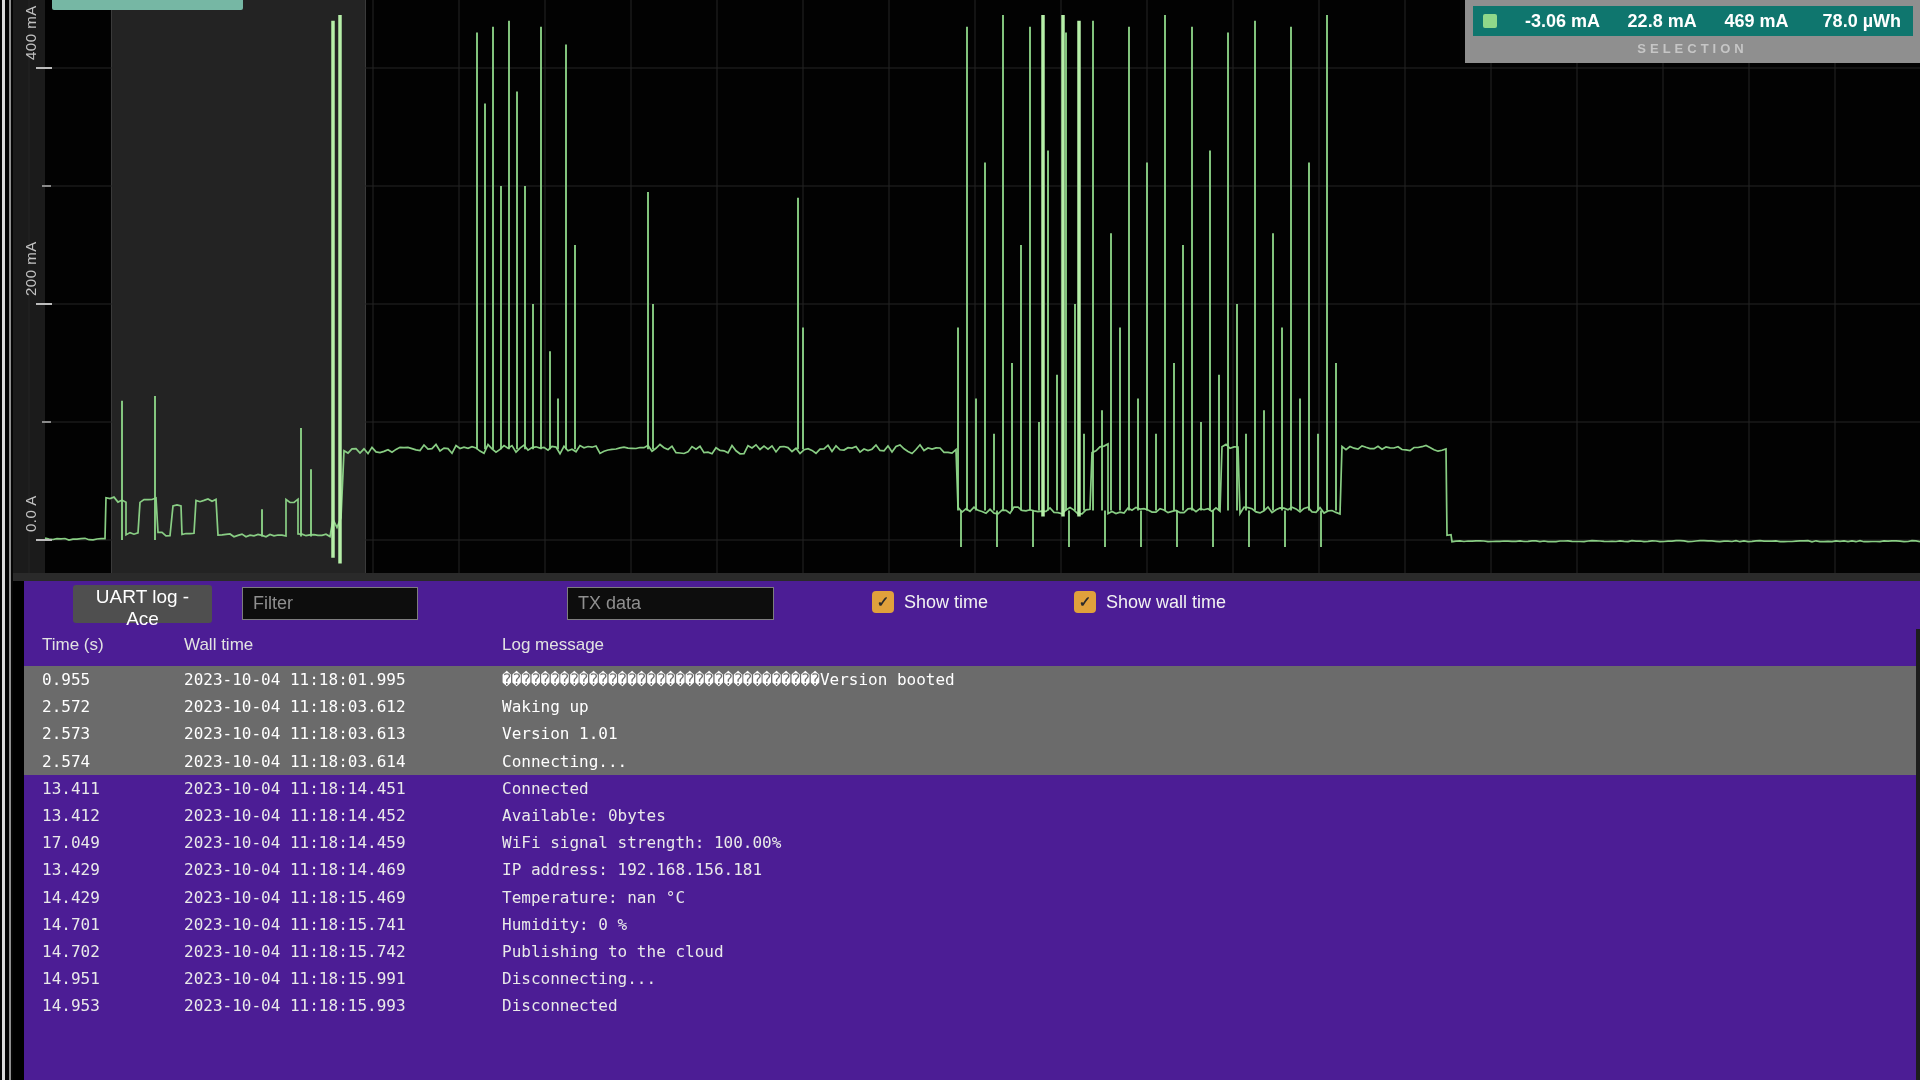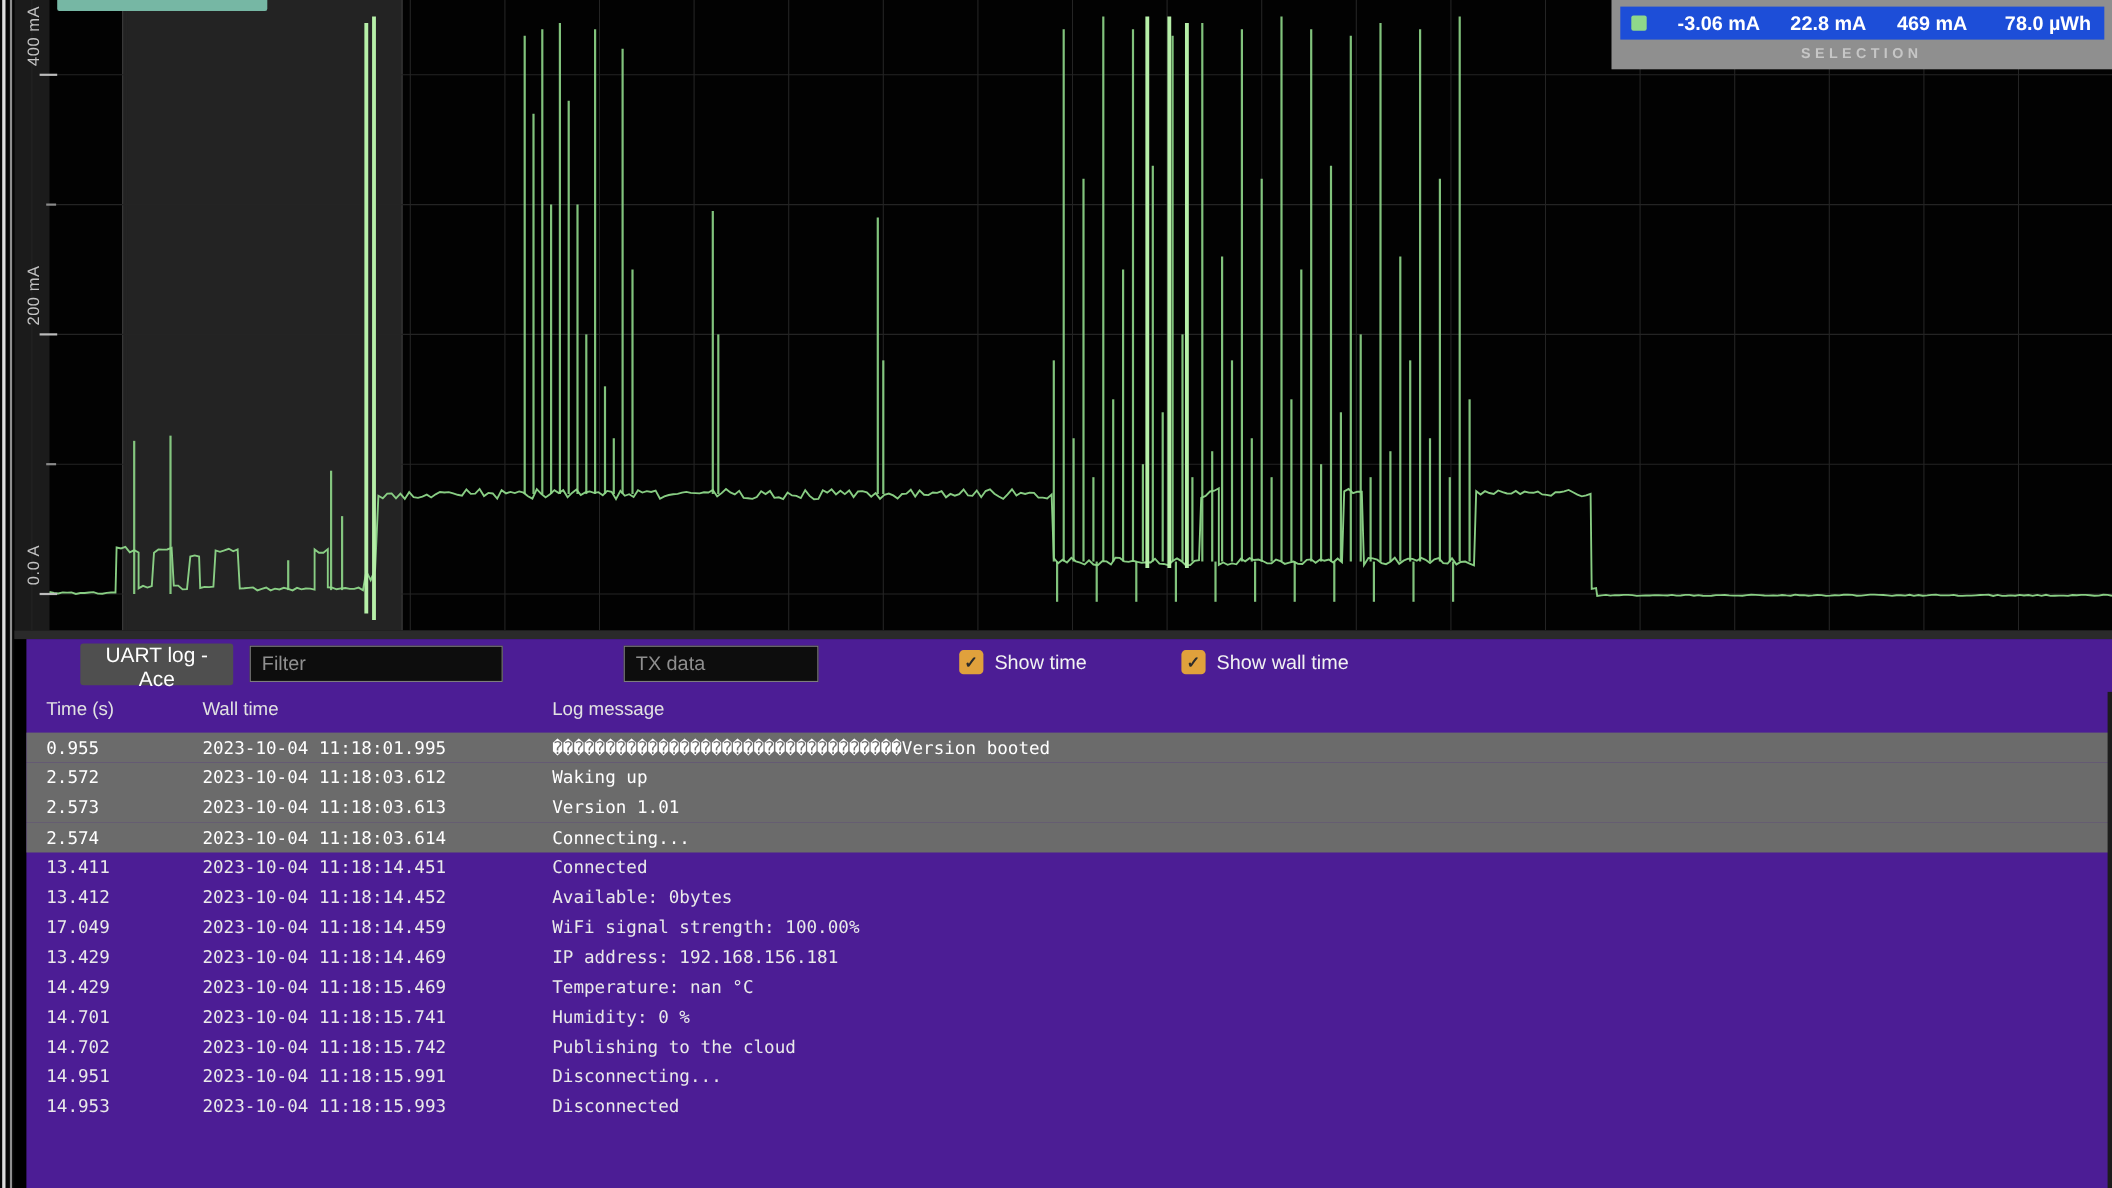--- a/index.html
+++ b/index.html
@@ -20,42 +20,42 @@
   .tick{position:absolute;height:2px;}
   .tick.major{left:36px;width:16px;background:#bcbcbc;}
   .tick.minor{left:42px;width:9px;background:#8a8a8a;}
   .ylab{position:absolute;left:22px;white-space:nowrap;color:#c2c2c2;font-size:15px;
         transform:rotate(-90deg);transform-origin:0 0;letter-spacing:.5px;}
   svg.trace{position:absolute;left:0;top:0;}
 
   
   .stats{position:absolute;top:0;right:0;width:455px;height:63px;background:#8f8f8f;
          padding:0;z-index:60;}
-  .stats .vals{margin:6px 7px 0 8px;height:30px;background:#1d4ed8;display:flex;
+  .stats .vals{margin:6px 7px 0 8px;height:30px;background:#0f766e;display:flex;
                align-items:center;padding:0 12px 0 10px;}
   .swatch{width:14px;height:14px;border-radius:2px;flex:0 0 auto;}
   .stat-val{color:#fff;font-size:18px;font-weight:bold;text-align:right;white-space:nowrap;}
   .stat-min{width:110px;} .stat-avg{width:103px;} .stat-max{width:98px;} .stat-chg{width:120px;}
   .stats .caption{height:24px;display:flex;align-items:center;justify-content:center;
                   color:#c6c6c6;font-size:13px;font-weight:bold;letter-spacing:4px;}
 
   
   .divider{position:absolute;left:0;top:573px;width:1920px;height:8px;background:#2a2a2a;}
 
   
   .log{position:absolute;left:0;top:581px;width:1920px;height:499px;background:#4c1d95;margin-left:24px;}
   .toolbar{position:absolute;left:0;top:2px;width:1920px;height:44px;}
   .src-btn{position:absolute;left:49px;top:2px;width:139px;height:38px;background:#4f4f4f;
            border:none;border-radius:3px;color:#fff;font-size:19px;
            font-family:"Liberation Sans",sans-serif;cursor:pointer;}
   .txt-in{position:absolute;top:4px;height:33px;background:#0d0d0d;border:1px solid #7d7d7d;
           color:#dcdcdc;font-size:18px;padding:0 10px;box-sizing:border-box;
           font-family:"Liberation Sans",sans-serif;}
   .txt-in::placeholder{color:#8f8f8f;}
-  #filter-in{left:203px;width:230px;} #tx-in{left:543px;width:177px;}
+  #filter-in{left:218px;width:176px;} #tx-in{left:543px;width:207px;}
   .cb-group{position:absolute;top:8px;display:flex;align-items:center;gap:10px;}
   .checkbox{width:22px;height:22px;border-radius:4px;display:flex;align-items:center;
             justify-content:center;font-size:15px;font-weight:bold;color:#2b2b2b;cursor:pointer;}
   .cb-label{font-size:18px;color:#f2f2f2;}
   #cb1{left:848px;} #cb2{left:1050px;}
 
   .thead{position:absolute;left:0;top:48px;width:1893px;height:30px;font-size:17px;color:#e2e2e2;}
   .thead span{position:absolute;top:6px;}
   .col-time{left:18px;} .col-wall{left:160px;} .col-msg{left:478px;}
 

